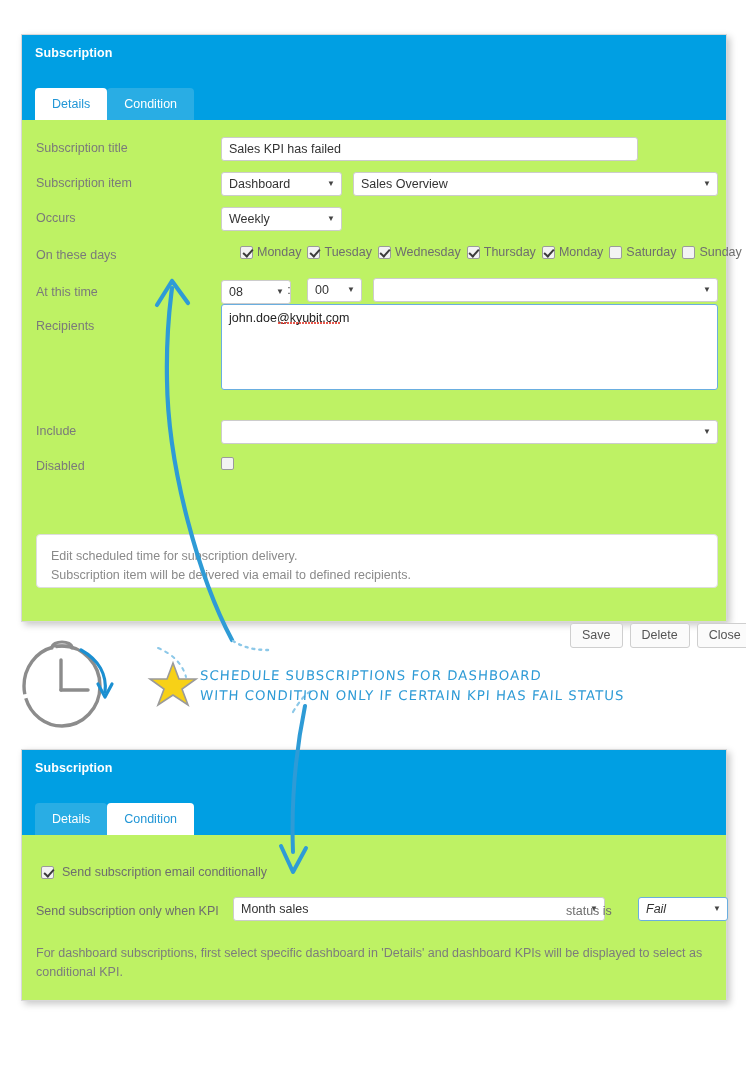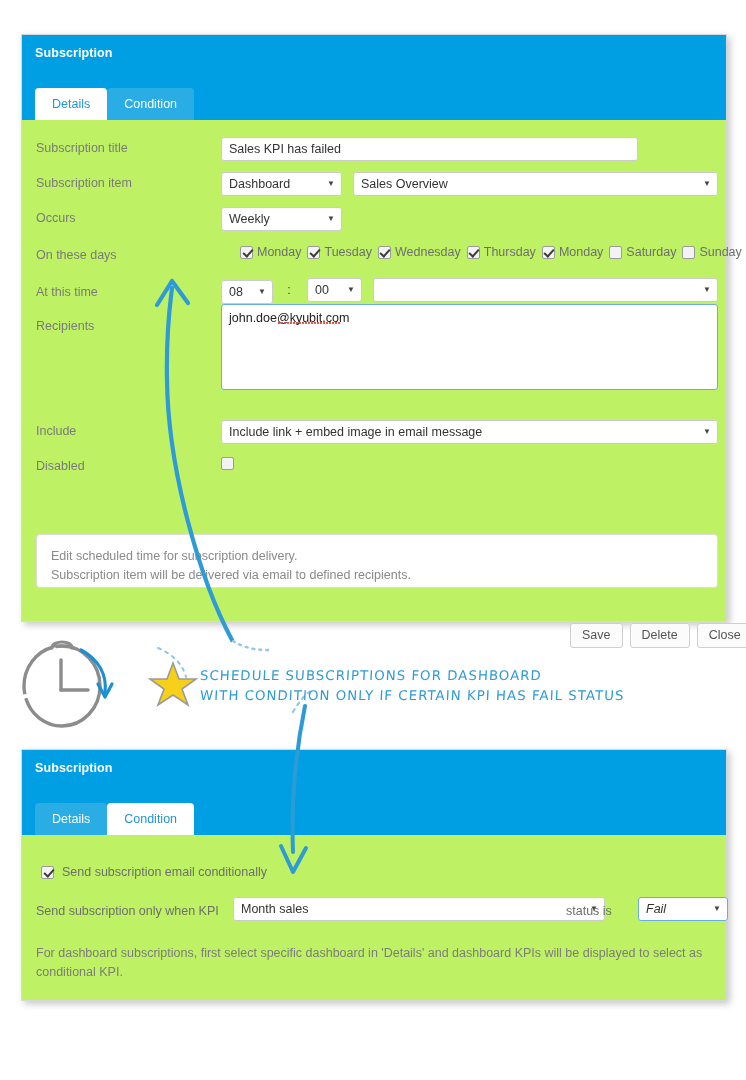--- a/index.html
+++ b/index.html
@@ -277,21 +277,21 @@
         </div>
         <div class="cbitem">
           <span class="cb"></span>
           <span class="cblabel">Sunday</span>
         </div>
       </div>
 
       <div class="row" style="left:14px; top:165px;">
         <span class="flabel">At this time</span>
       </div>
-      <div class="sel" style="position:absolute; left:199px; top:160px; width:52px;">
+      <div class="sel" style="position:absolute; left:199px; top:160px; width:70px;">
         <span>08</span>
         <span class="caret">▼</span>
       </div>
       <div style="position:absolute; left:262px; top:158px; width:10px; height:24px; line-height:24px; text-align:center; font-size:12.5px; color:#444;">:</div>
       <div class="sel" style="position:absolute; left:285px; top:158px; width:55px;">
         <span>00</span>
         <span class="caret">▼</span>
       </div>
       <div class="sel" style="position:absolute; left:351px; top:158px; width:345px;">
         <span class="caret">▼</span>
@@ -300,21 +300,20 @@
       <div class="row" style="left:14px; top:199px;">
         <span class="flabel">Recipients</span>
       </div>
       <textarea class="ta" style="position: absolute; left: 199px; top: 184px; width: 497px; height: 86px;">john.doe@kyubit.com</textarea>
       <div class="ta-underline" style="left:256px; top:202px; width:62px;"></div>
 
       <div class="row" style="left:14px; top:304px;">
         <span class="flabel">Include</span>
       </div>
       <div class="sel" style="position:absolute; left:199px; top:300px; width:497px;">
-        <span>Include link + embed image in email message</span>
         <span class="caret">▼</span>
       </div>
 
       <div class="row" style="left:14px; top:339px;">
         <span class="flabel">Disabled</span>
       </div>
       <span class="cb" style="position:absolute; left:199px; top:337px;"></span>
 
       <div class="infobox" style="left:14px; top:414px; width:682px; height:54px;">
         <div>Edit scheduled time for subscription delivery.</div>

